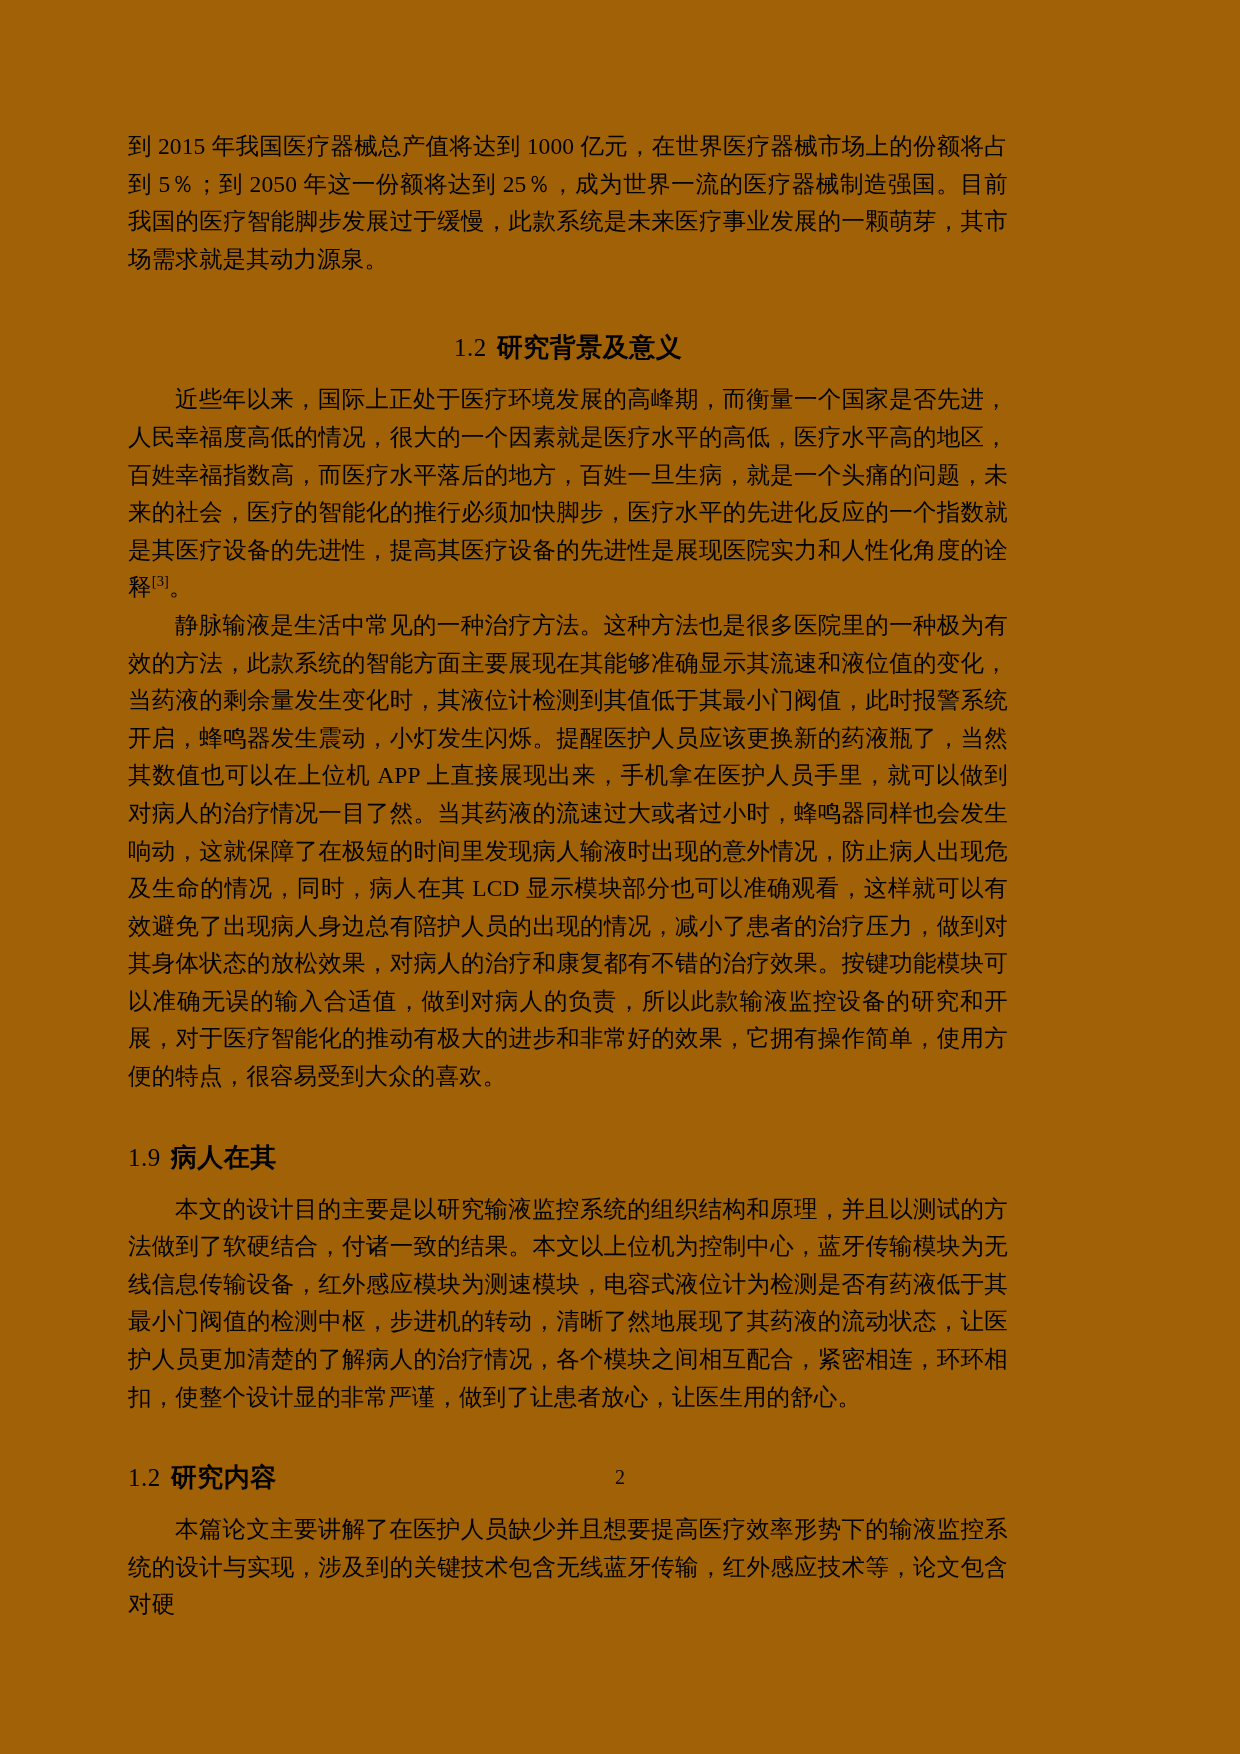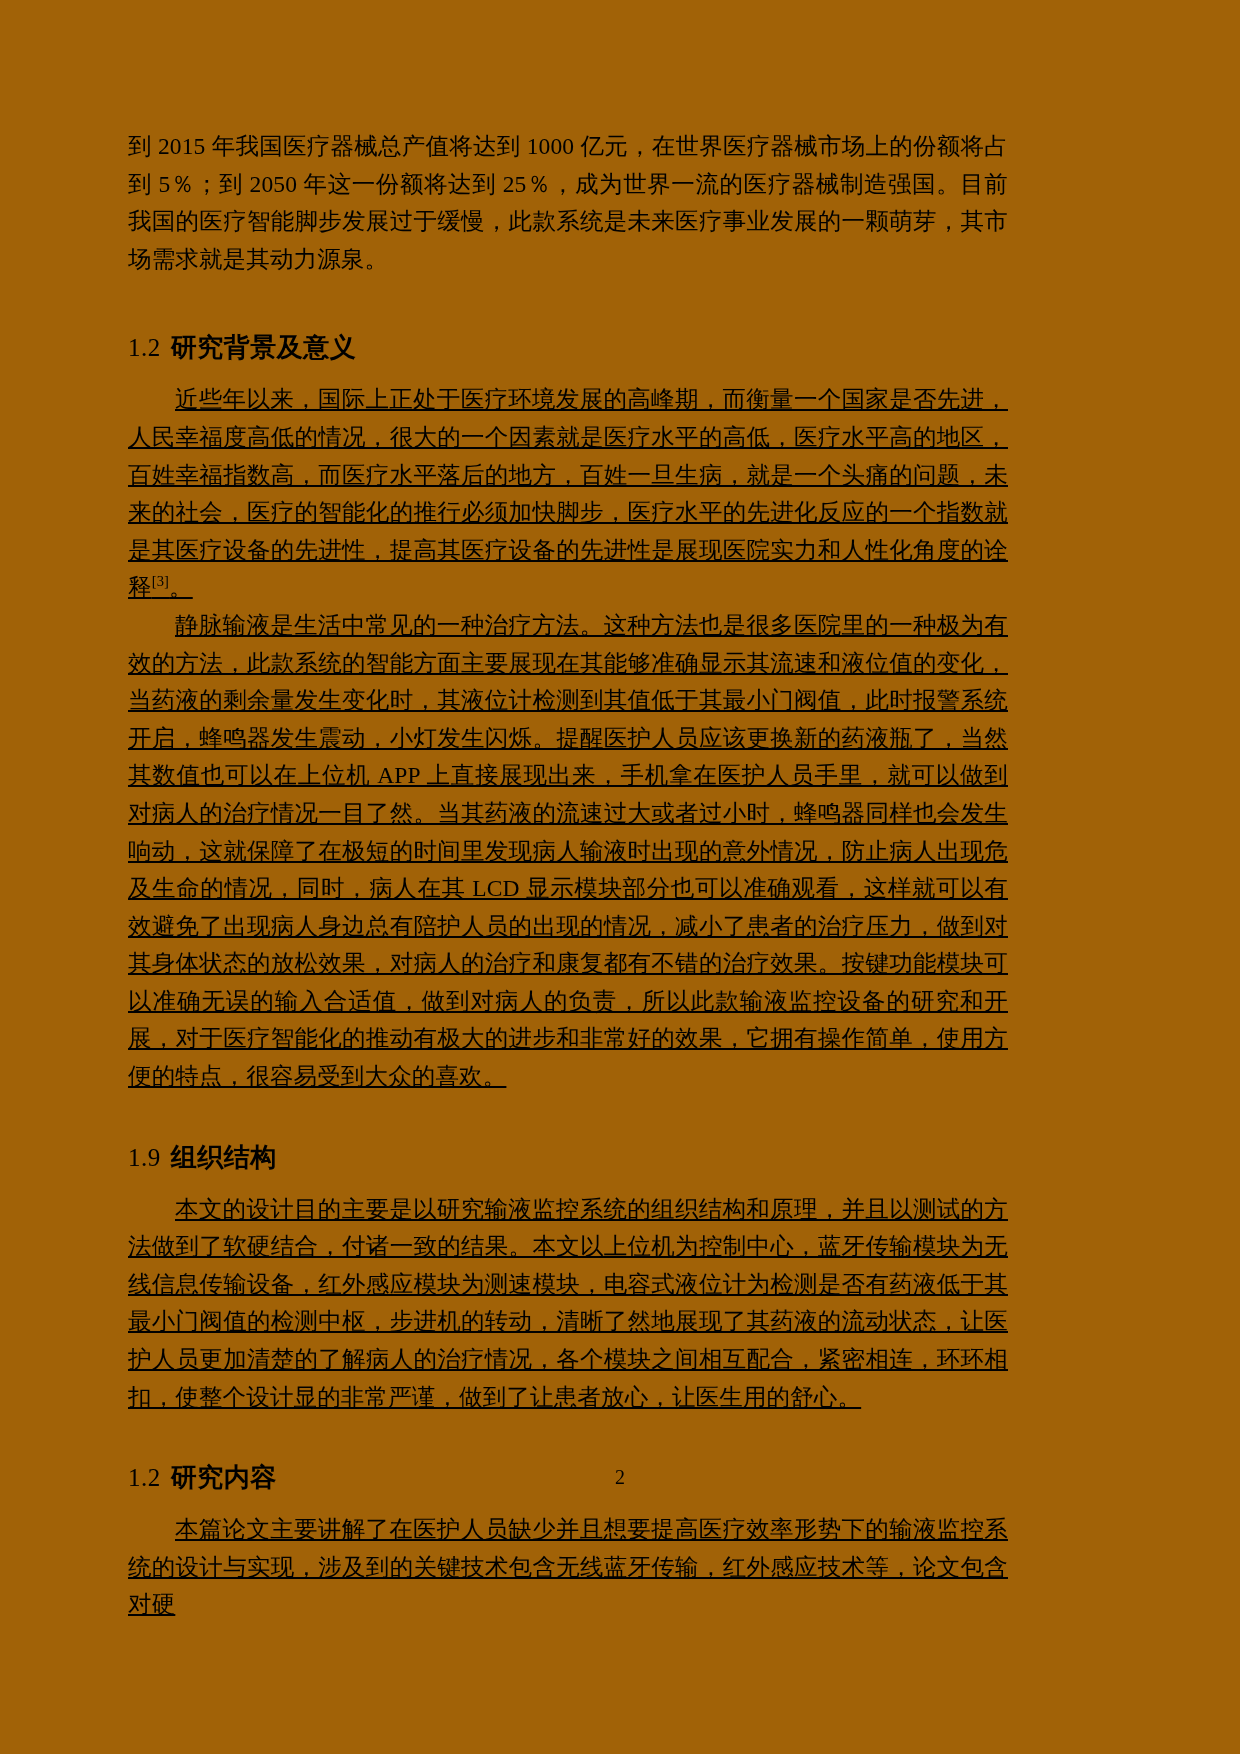--- a/index.html
+++ b/index.html
@@ -32,38 +32,37 @@
     line-height: 37.6px;
     text-align: justify;
     text-justify: inter-ideograph;
     text-align-last: left;
     margin: 0;
     letter-spacing: 0.15px;
     word-break: break-all;
   }
   .para.indent {
     text-indent: 2em;
-    text-decoration: underline;
   }
   
   .heading {
     font-family: "Liberation Sans", "DejaVu Sans", sans-serif;
     font-size: 26px;
     line-height: 34px;
     font-weight: bold;
     margin: 0;
     letter-spacing: 0.5px;
   }
   .heading .num {
     font-family: "Liberation Serif", "DejaVu Serif", serif;
     font-weight: normal;
     font-size: 25px;
     margin-right: 10px;
   }
-  .gap-top-lg { margin-top: 52px; }
+  .gap-top-lg { margin-top: 52px; text-align: center; }
   .gap-top-md { margin-top: 44px; }
   .gap-after-heading { margin-top: 16px; }
 
   sup.cite {
     font-size: 0.62em;
     vertical-align: super;
     line-height: 0;
   }
 
   .page-number {
@@ -87,21 +86,21 @@
 
     <h2 class="heading gap-top-lg">
       <span class="num">1.2</span><span>研究背景及意义</span>
     </h2>
 
     <p class="para indent gap-after-heading"><span>近些年以来，国际上正处于医疗环境发展的高峰期，而衡量一个国家是否先进，人民幸福度高低的情况，很大的一个因素就是医疗水平的高低，医疗水平高的地区，百姓幸福指数高，而医疗水平落后的地方，百姓一旦生病，就是一个头痛的问题，未来的社会，医疗的智能化的推行必须加快脚步，医疗水平的先进化反应的一个指数就是其医疗设备的先进性，提高其医疗设备的先进性是展现医院实力和人性化角度的诠释</span><sup class="cite">[3]</sup><span>。</span></p>
 
     <p class="para indent"><span>静脉输液是生活中常见的一种治疗方法。这种方法也是很多医院里的一种极为有效的方法，此款系统的智能方面主要展现在其能够准确显示其流速和液位值的变化，当药液的剩余量发生变化时，其液位计检测到其值低于其最小门阀值，此时报警系统开启，蜂鸣器发生震动，小灯发生闪烁。提醒医护人员应该更换新的药液瓶了，当然其数值也可以在上位机 APP 上直接展现出来，手机拿在医护人员手里，就可以做到对病人的治疗情况一目了然。当其药液的流速过大或者过小时，蜂鸣器同样也会发生响动，这就保障了在极短的时间里发现病人输液时出现的意外情况，防止病人出现危及生命的情况，同时，病人在其 LCD 显示模块部分也可以准确观看，这样就可以有效避免了出现病人身边总有陪护人员的出现的情况，减小了患者的治疗压力，做到对其身体状态的放松效果，对病人的治疗和康复都有不错的治疗效果。按键功能模块可以准确无误的输入合适值，做到对病人的负责，所以此款输液监控设备的研究和开展，对于医疗智能化的推动有极大的进步和非常好的效果，它拥有操作简单，使用方便的特点，很容易受到大众的喜欢。</span></p>
 
     <h2 class="heading gap-top-md">
-      <span class="num">1.9</span><span>组织结构</span>
+      <span class="num">1.9</span><span>病人在其</span>
     </h2>
 
     <p class="para indent gap-after-heading"><span>本文的设计目的主要是以研究输液监控系统的组织结构和原理，并且以测试的方法做到了软硬结合，付诸一致的结果。本文以上位机为控制中心，蓝牙传输模块为无线信息传输设备，红外感应模块为测速模块，电容式液位计为检测是否有药液低于其最小门阀值的检测中枢，步进机的转动，清晰了然地展现了其药液的流动状态，让医护人员更加清楚的了解病人的治疗情况，各个模块之间相互配合，紧密相连，环环相扣，使整个设计显的非常严谨，做到了让患者放心，让医生用的舒心。</span></p>
 
     <h2 class="heading gap-top-md">
       <span class="num">1.2</span><span>研究内容</span>
     </h2>
 
     <p class="para indent gap-after-heading"><span>本篇论文主要讲解了在医护人员缺少并且想要提高医疗效率形势下的输液监控系统的设计与实现，涉及到的关键技术包含无线蓝牙传输，红外感应技术等，论文包含对硬</span></p>
 

